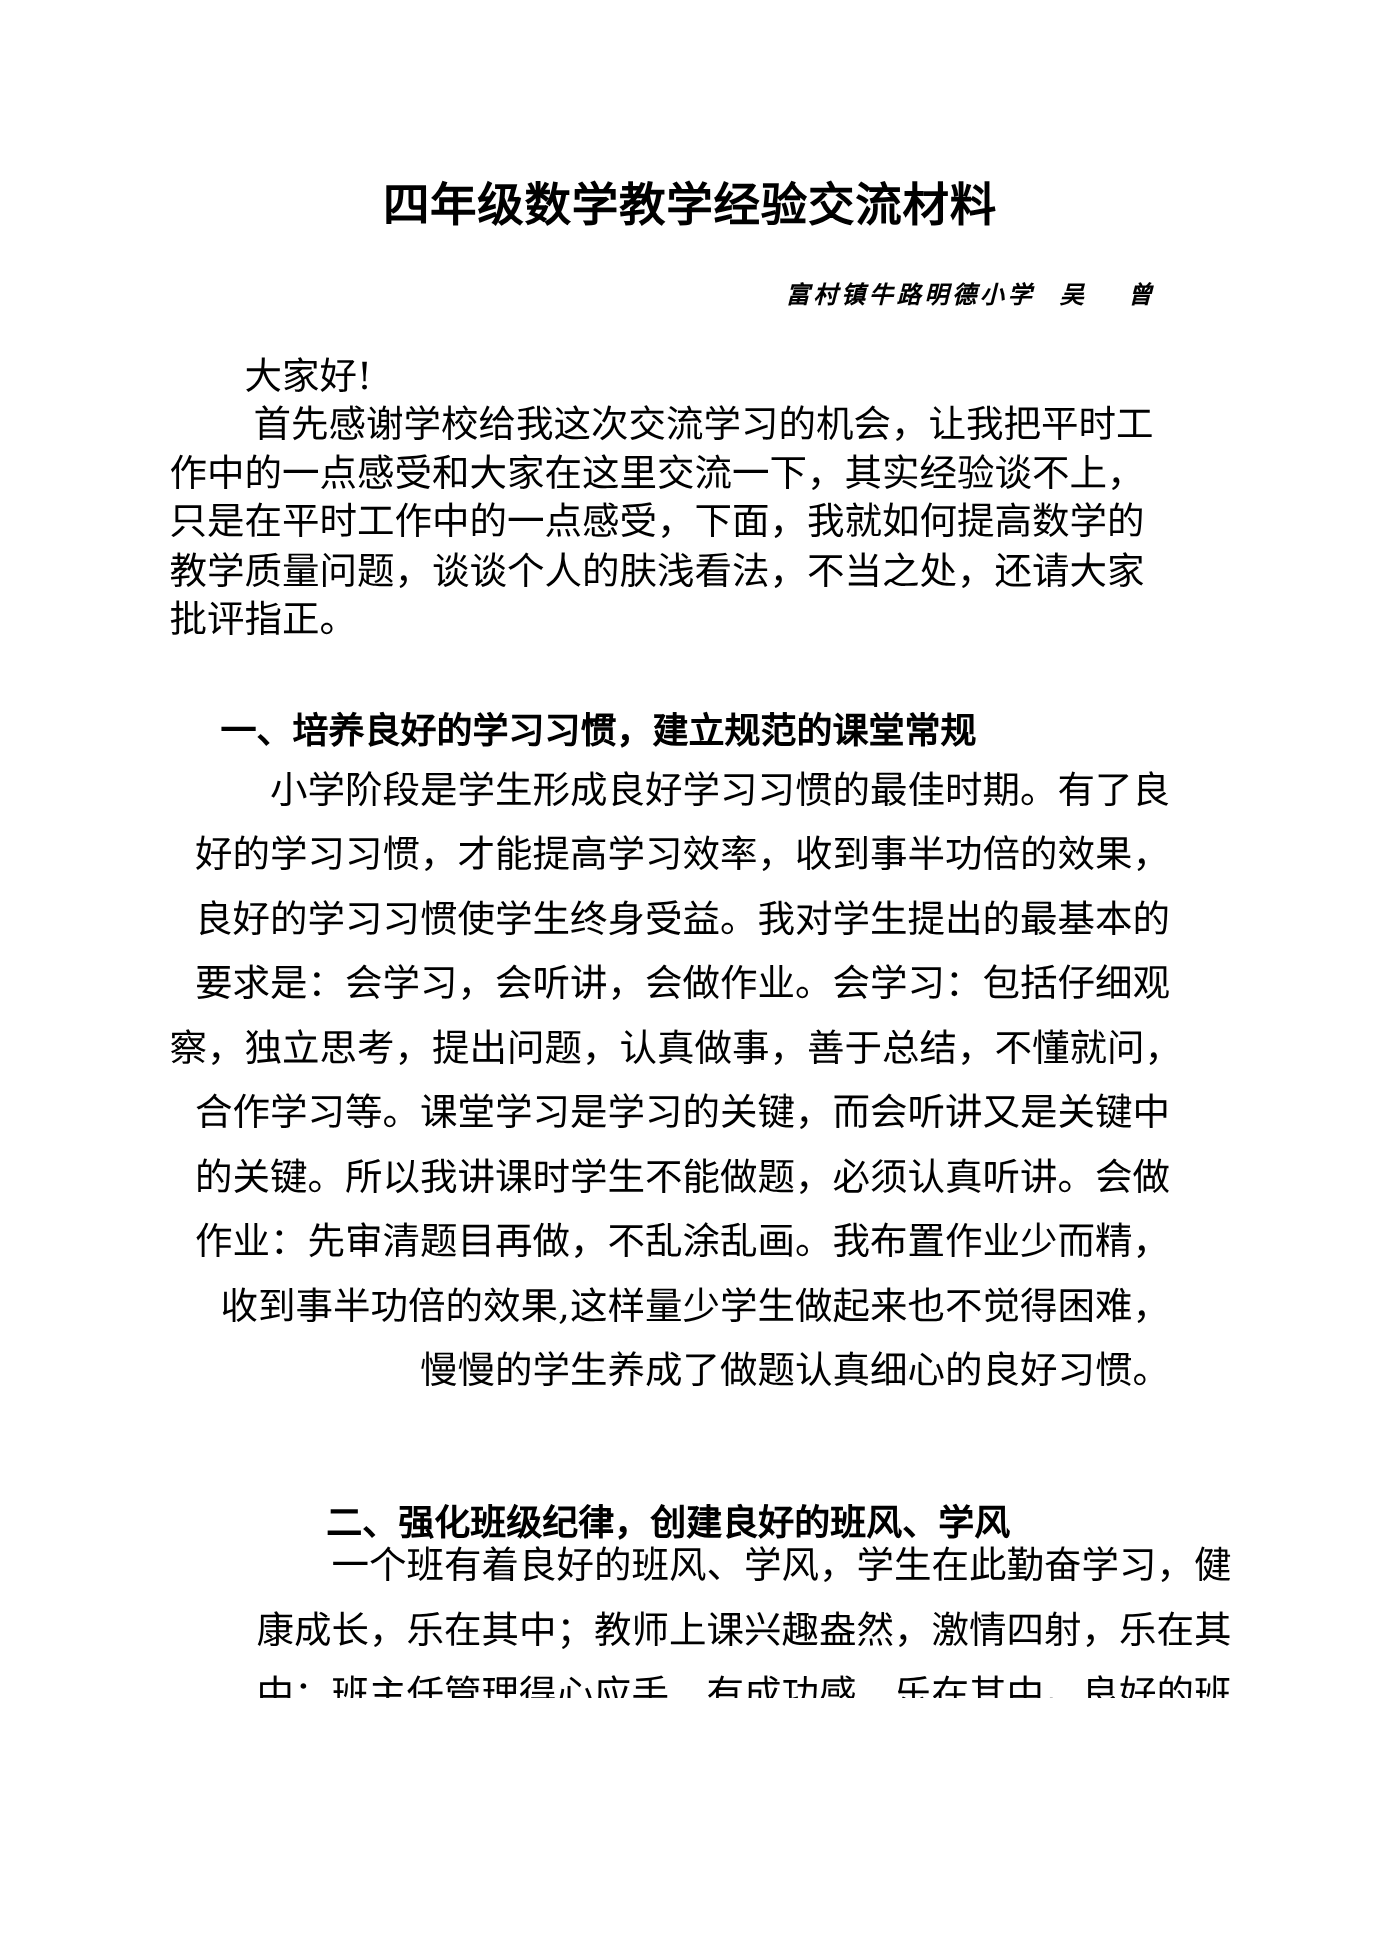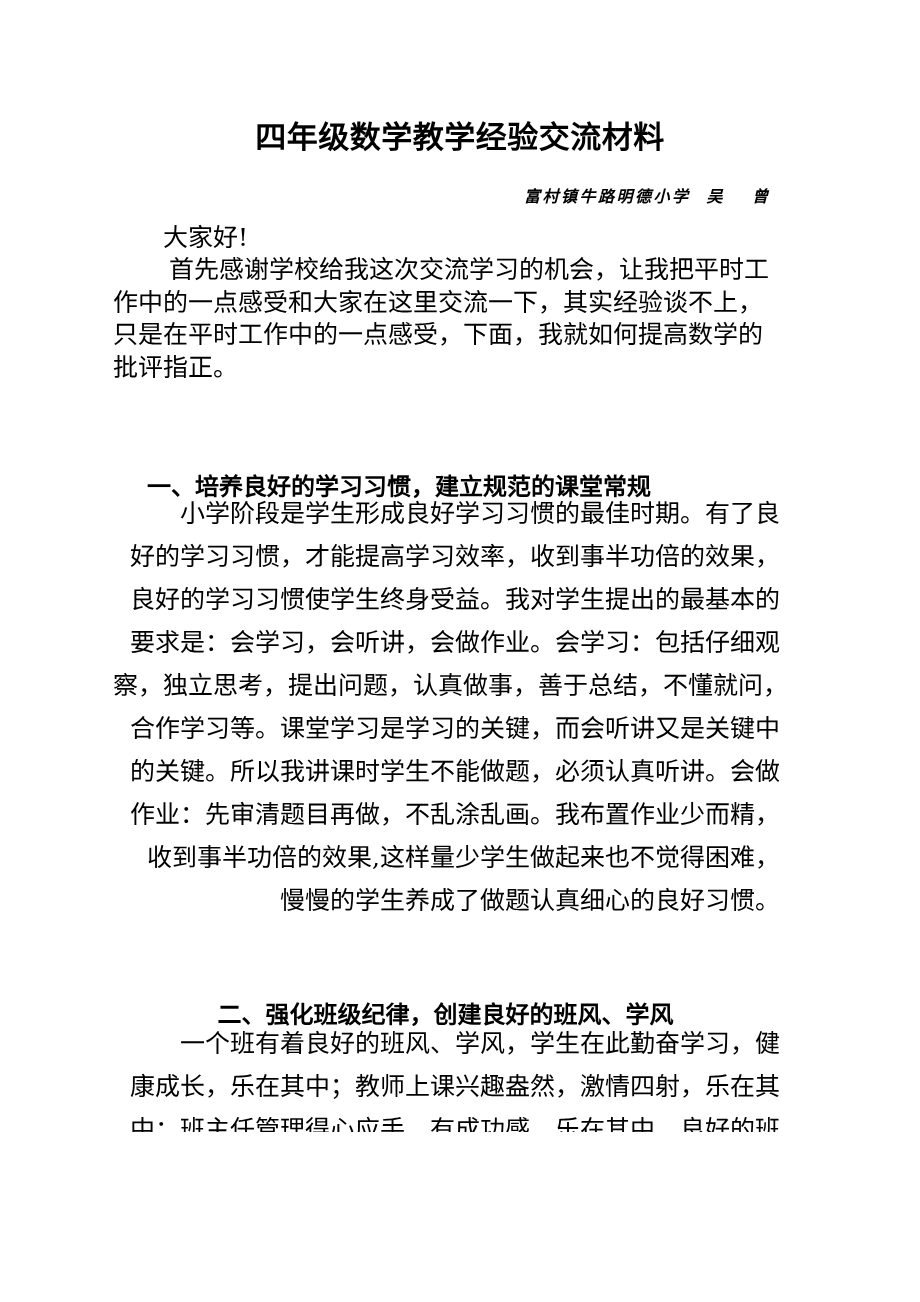--- a/index.html
+++ b/index.html
@@ -66,37 +66,37 @@
   
   .intro {
     top: 222px;
     font-size: 25px;
     line-height: 32.4px;
     letter-spacing: 0px;
   }
 
   
   .body-a { top: 492px; }
-  .body-b { top: 1022px; }
+  .body-b { top: 1022px; margin-left: 41px; }
   .body-a, .body-b {
     font-size: 25px;
     line-height: 43px;
     letter-spacing: 0px;
     text-align: right;
   }
 
   .line {
     white-space: nowrap;
     height: inherit;
   }
   .intro .line { height: 32.4px; }
   .body-a .line, .body-b .line { height: 43px; }
 
   
-  .ind2 { padding-left: 50px; }
+  .ind2 { padding-left: 50px; margin-top: 13px; }
   .ind1-2 { padding-left: 56px; }
 
   
   .section-heading {
     position: absolute;
     left: 112px;
     width: 667px;
     font-family: "DejaVu Sans", "Liberation Sans", sans-serif;
     font-weight: 700;
     font-size: 24px;
@@ -122,20 +122,21 @@
 
   <div class="byline">
     <span class="byline-school">富村镇牛路明德小学</span><span class="author-name">吴 曾</span>
   </div>
 
   <div class="block intro">
     <div class="line ind2">大家好!</div>
     <div class="line ind1-2">首先感谢学校给我这次交流学习的机会，让我把平时工</div>
     <div class="line">作中的一点感受和大家在这里交流一下，其实经验谈不上，</div>
     <div class="line">只是在平时工作中的一点感受，下面，我就如何提高数学的</div>
+    <div class="line">教学质量问题，谈谈个人的肤浅看法，不当之处，还请大家</div>
     <div class="line">批评指正。</div>
   </div>
 
   <h2 class="section-heading heading-1">一、培养良好的学习习惯，建立规范的课堂常规</h2>
 
   <div class="block body-a">
     <div class="line ind2">小学阶段是学生形成良好学习习惯的最佳时期。有了良</div>
     <div class="line">好的学习习惯，才能提高学习效率，收到事半功倍的效果，</div>
     <div class="line">良好的学习习惯使学生终身受益。我对学生提出的最基本的</div>
     <div class="line">要求是：会学习，会听讲，会做作业。会学习：包括仔细观</div>

